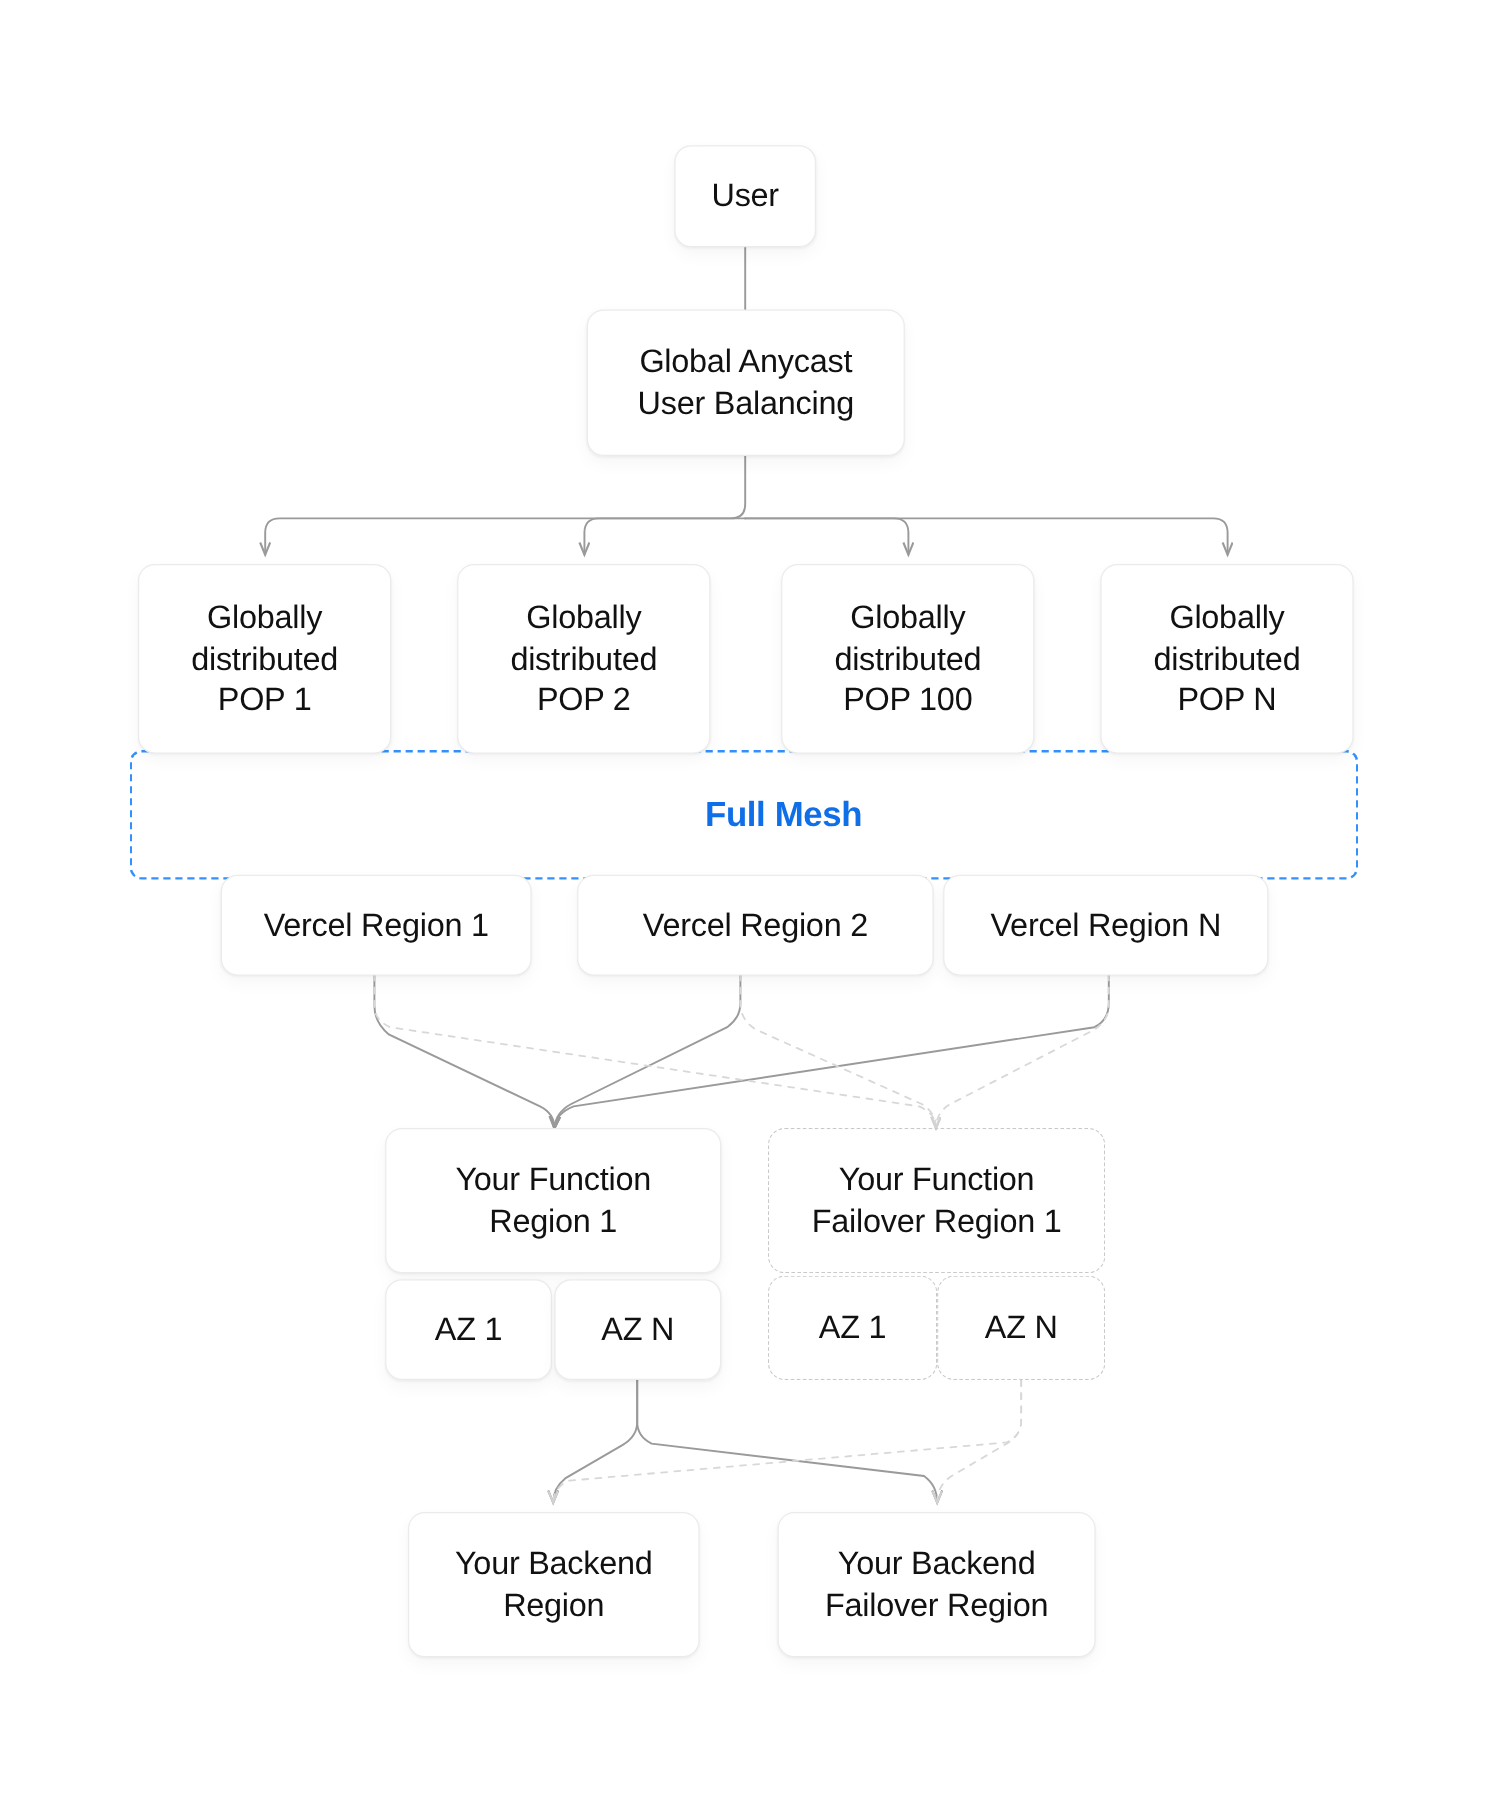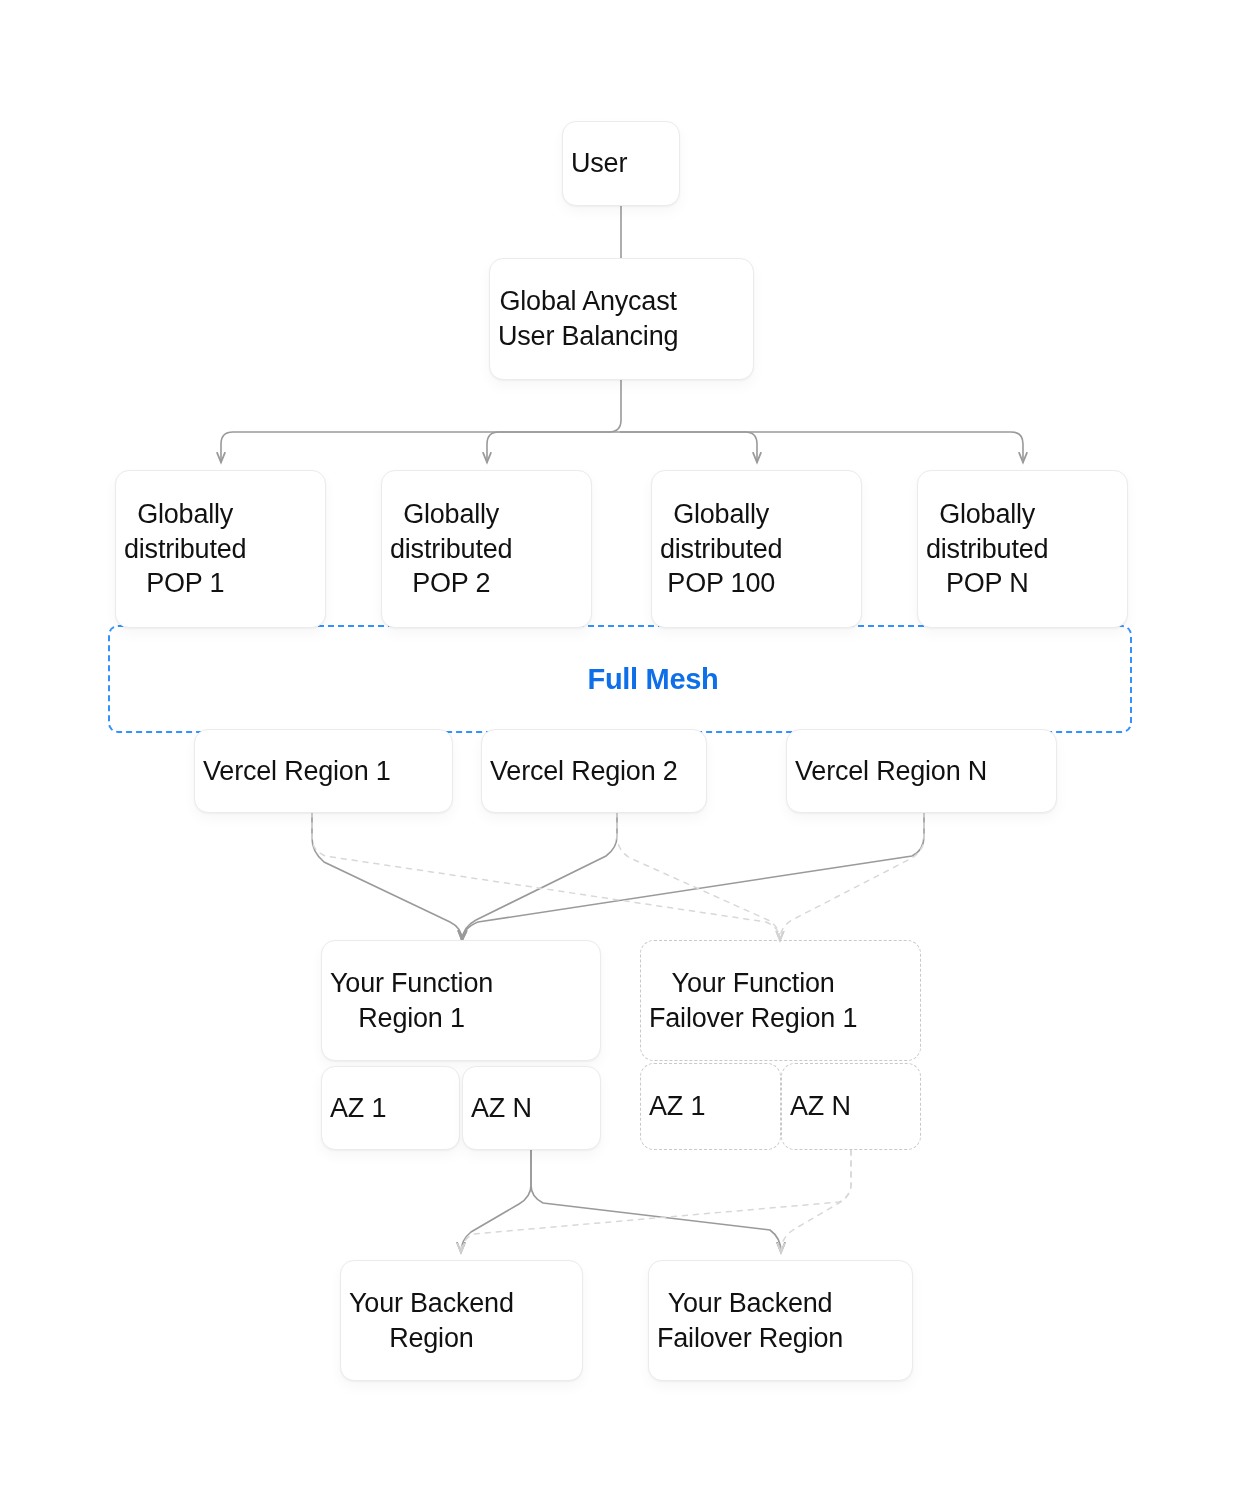--- a/index.html
+++ b/index.html
@@ -10,21 +10,21 @@
     -webkit-font-smoothing:antialiased;
     overflow:hidden;
   }
   #stage{position:relative;width:1242px;height:1500px;background:#fff;}
 
   #wires{position:absolute;left:0;top:0;width:1242px;height:1500px;pointer-events:none;}
 
   .node{
     position:absolute;
     box-sizing:border-box;
-    display:flex;align-items:center;justify-content:flex-start;
+    display:flex;align-items:center;justify-content:center;
     text-align:center;
     background:#ffffff;
     border:1px solid #ebebeb;
     border-radius:14px;
     color:#111111;
     font-size:27px;
     line-height:1.28;
     letter-spacing:-0.2px;
     box-shadow:0 1px 2px rgba(0,0,0,.045), 0 6px 14px rgba(0,0,0,.035);
     z-index:3;
@@ -133,24 +133,24 @@
     <span class="lbl">Globally
 distributed
 POP 100</span>
   </div>
   <div class="node" style="left:917px;top:470px;width:211px;height:158px;">
     <span class="lbl">Globally
 distributed
 POP N</span>
   </div>
 
-  <div class="node" style="left:184px;top:729px;width:259px;height:84px;margin-left:10px;">
+  <div class="node" style="left:184px;top:729px;width:259px;height:84px;">
     <span class="lbl">Vercel Region 1</span>
   </div>
-  <div class="node" style="left:481px;top:729px;width:226px;height:84px;">
+  <div class="node" style="left:481px;top:729px;width:297px;height:84px;">
     <span class="lbl">Vercel Region 2</span>
   </div>
   <div class="node" style="left:786px;top:729px;width:271px;height:84px;">
     <span class="lbl">Vercel Region N</span>
   </div>
 
   <div class="node" style="left:321px;top:940px;width:280px;height:121px;">
     <span class="lbl">Your Function
 Region 1</span>
   </div>

